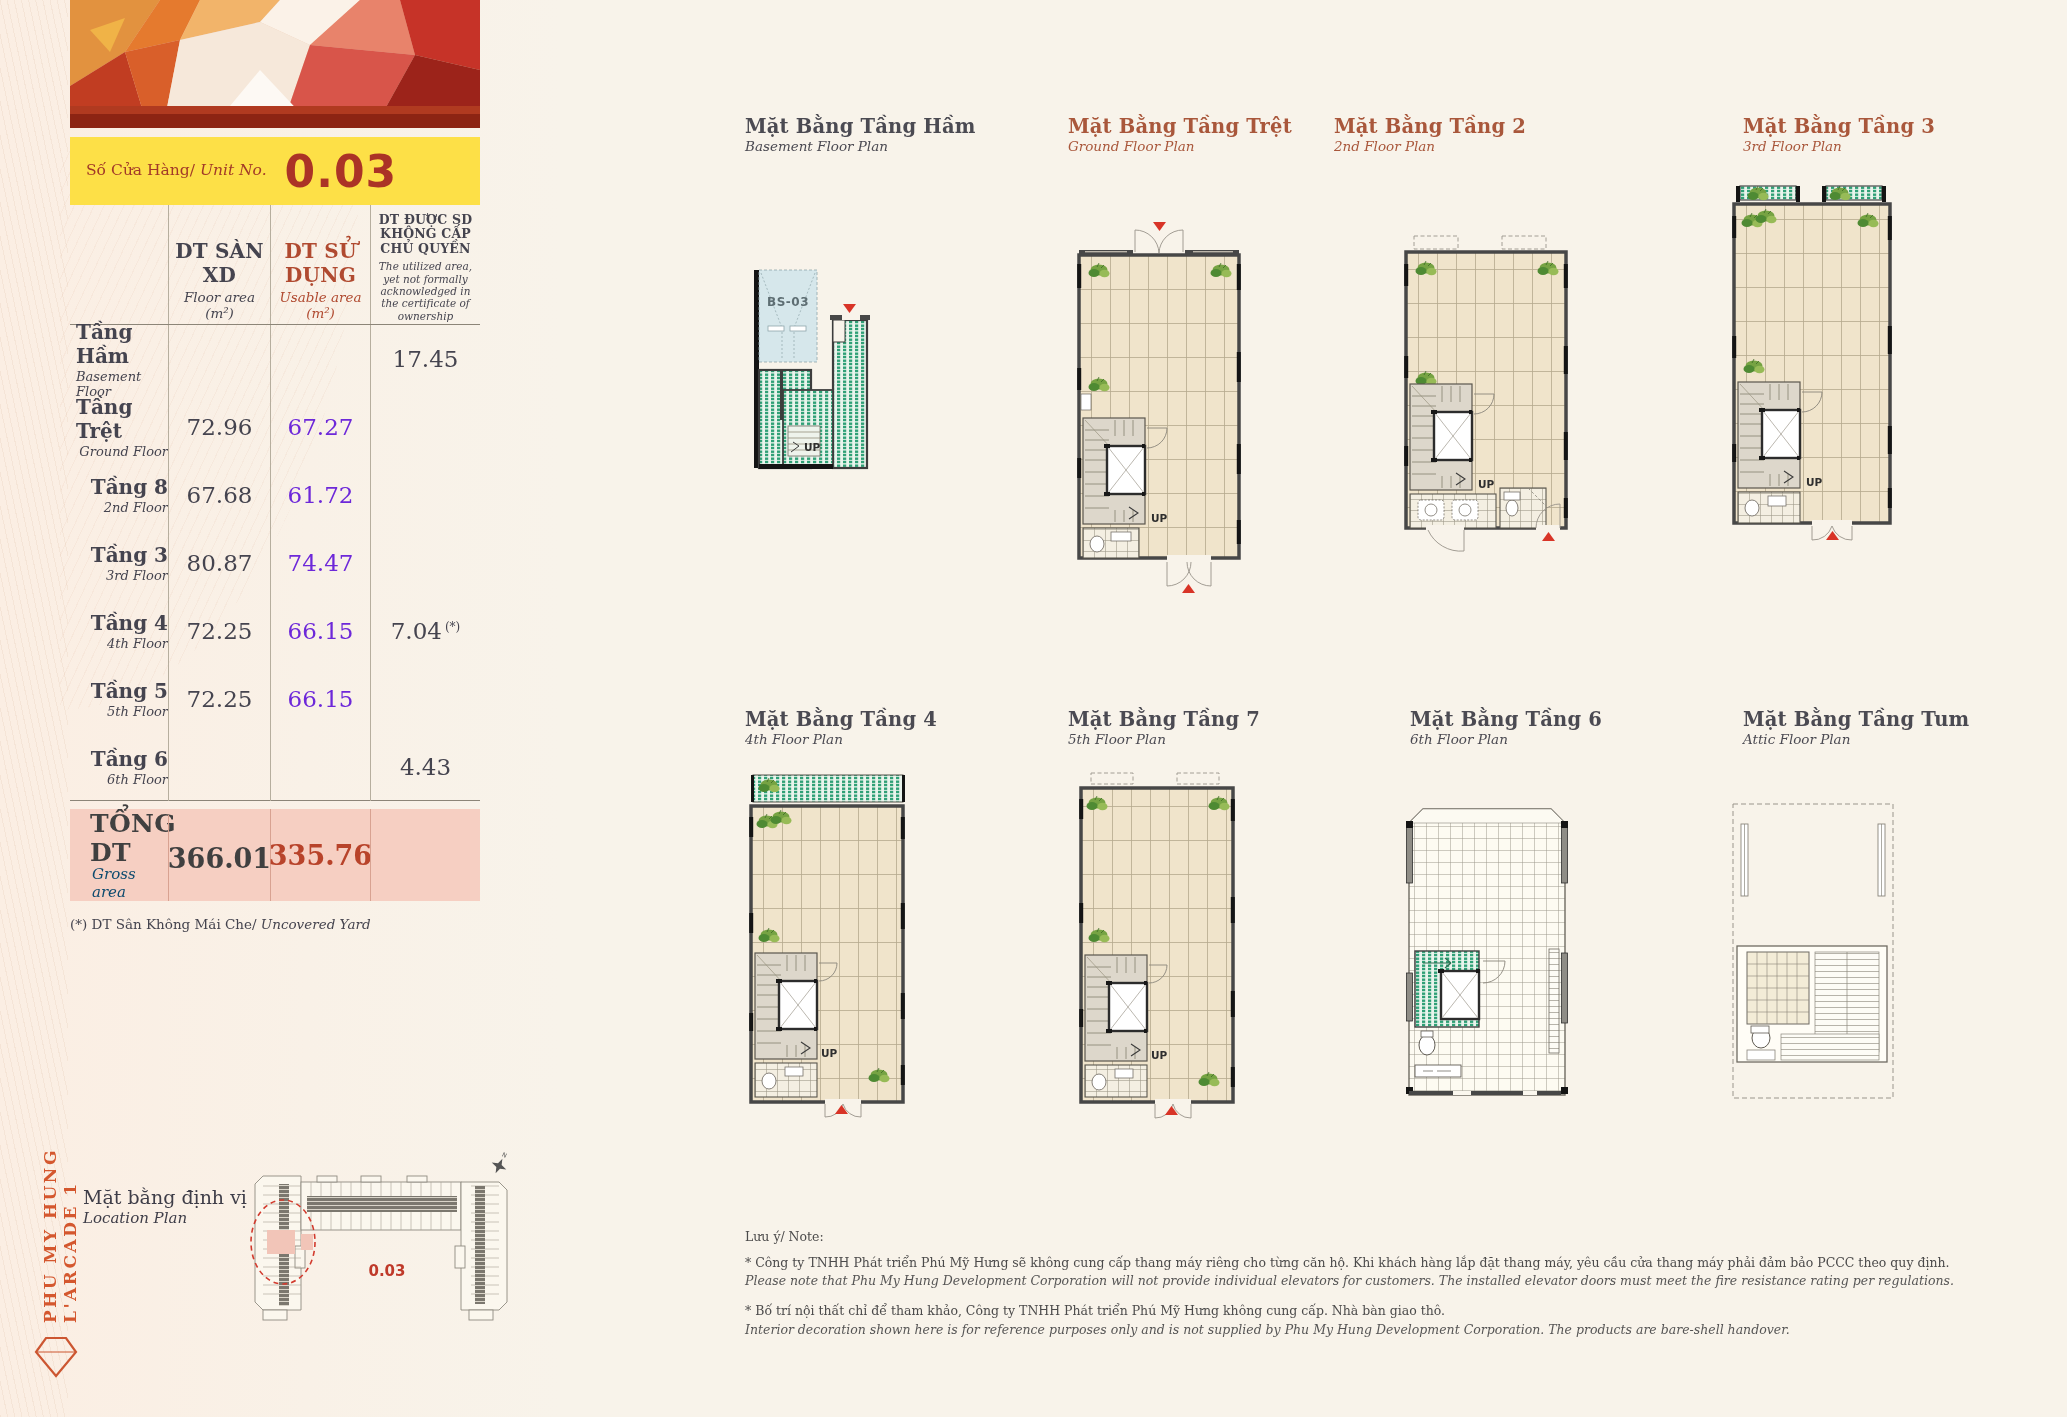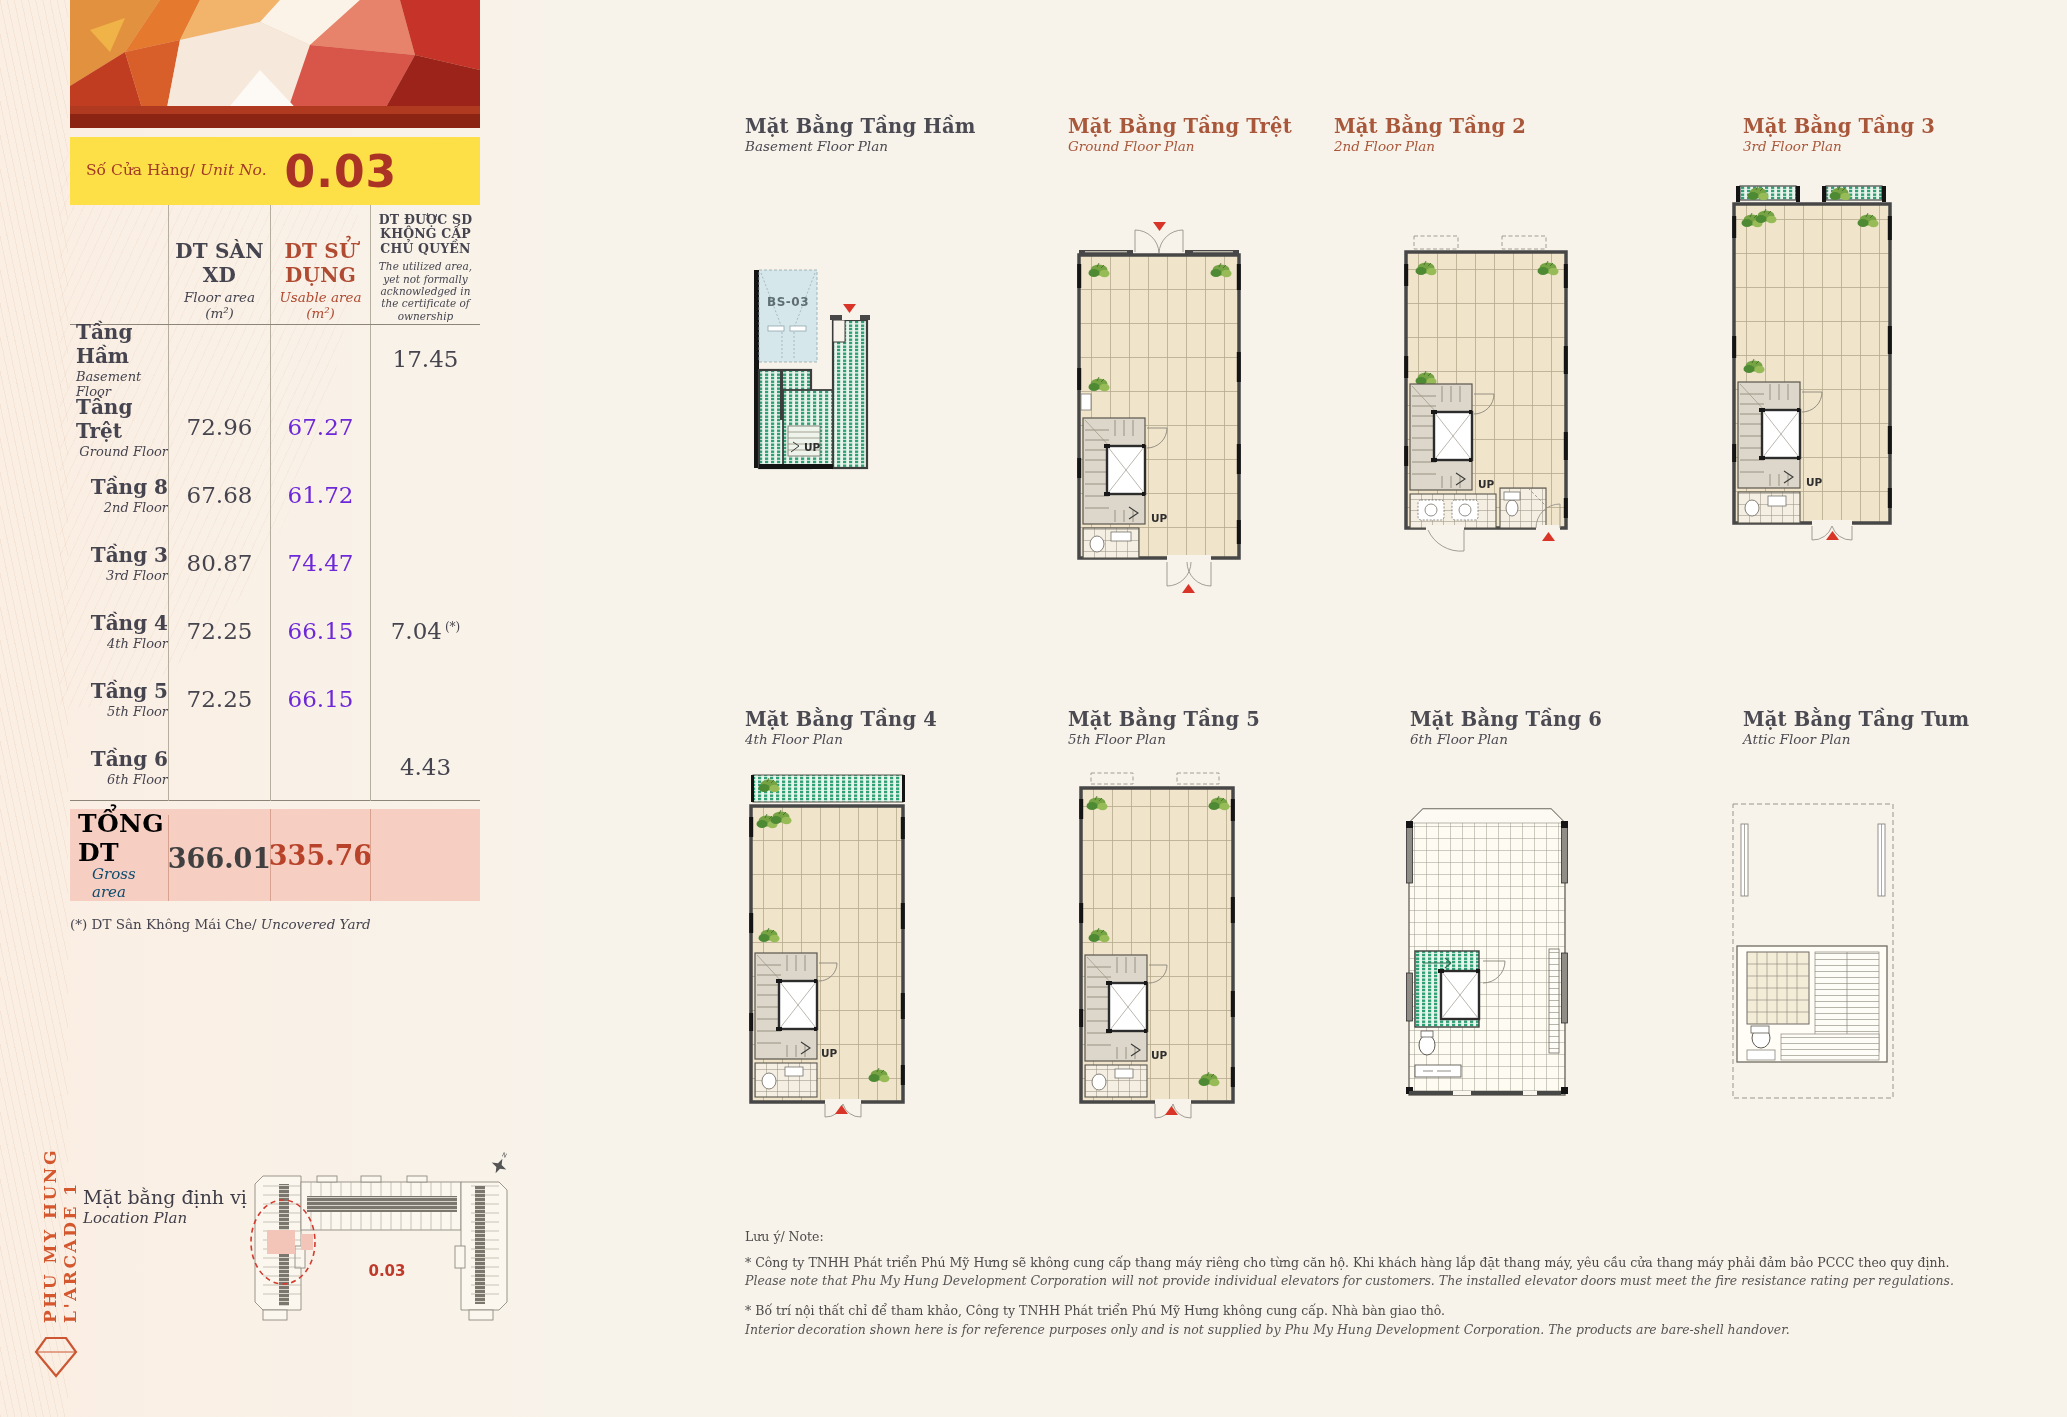--- a/index.html
+++ b/index.html
@@ -38,21 +38,21 @@
   .bcell.lbl{padding-left:6px;}
   .row-vi{font-weight:bold;font-size:20px;}
   .row-en{font-style:italic;font-size:13px;margin-top:1px;}
   .bcell.val{align-items:center;font-size:23px;}
   .bcell.val.red{color:#6d28d9;}
   .mark{font-size:12px;vertical-align:8px;margin-left:3px;}
   .tbl-total{position:absolute;left:70px;top:809px;width:410px;height:92px;background:#f6cfc2;
         display:grid;grid-template-columns:98px 102px 100px 110px;box-sizing:border-box;}
   .tcell{display:flex;flex-direction:column;justify-content:center;box-sizing:border-box;}
   .tcell.vline2{border-left:1px solid #d8a291;}
-  .tot-vi{font-weight:bold;font-size:25px;color:#000000;letter-spacing:.3px;padding-left:8px;}
+  .tot-vi{font-weight:bold;font-size:25px;color:#404040;letter-spacing:.3px;padding-left:20px;}
   .tot-en{font-style:italic;font-size:15px;color:#0c4a6e;padding-left:22px;margin-top:-2px;}
   .tot-val{align-items:center;font-weight:bold;font-size:27px;}
   .tot-val.dark{color:#404040;margin-top:6px;}
   .tot-val.red{color:#b8432a;}
   .footnote{position:absolute;left:70px;top:916px;font-size:13.5px;color:#44434e;}
   .footnote .en{font-style:italic;}
   
   .brand-vert{position:absolute;left:40px;top:1095px;height:228px;width:26px;
         writing-mode:vertical-rl;transform:rotate(180deg);text-align:left;
         font-weight:bold;font-size:17px;letter-spacing:2.5px;color:#d4572e;}
@@ -573,21 +573,21 @@
   </div>
   <div class="plan-title red t4">
     <div class="pt-vi">Mặt Bằng Tầng 3</div>
     <div class="pt-en">3rd Floor Plan</div>
   </div>
   <div class="plan-title dark t5">
     <div class="pt-vi">Mặt Bằng Tầng 4</div>
     <div class="pt-en">4th Floor Plan</div>
   </div>
   <div class="plan-title dark t6">
-    <div class="pt-vi">Mặt Bằng Tầng 5</div>
+    <div class="pt-vi">Mặt Bằng Tầng 7</div>
     <div class="pt-en">5th Floor Plan</div>
   </div>
   <div class="plan-title dark t7">
     <div class="pt-vi">Mặt Bằng Tầng 6</div>
     <div class="pt-en">6th Floor Plan</div>
   </div>
   <div class="plan-title dark t8">
     <div class="pt-vi">Mặt Bằng Tầng Tum</div>
     <div class="pt-en">Attic Floor Plan</div>
   </div>

